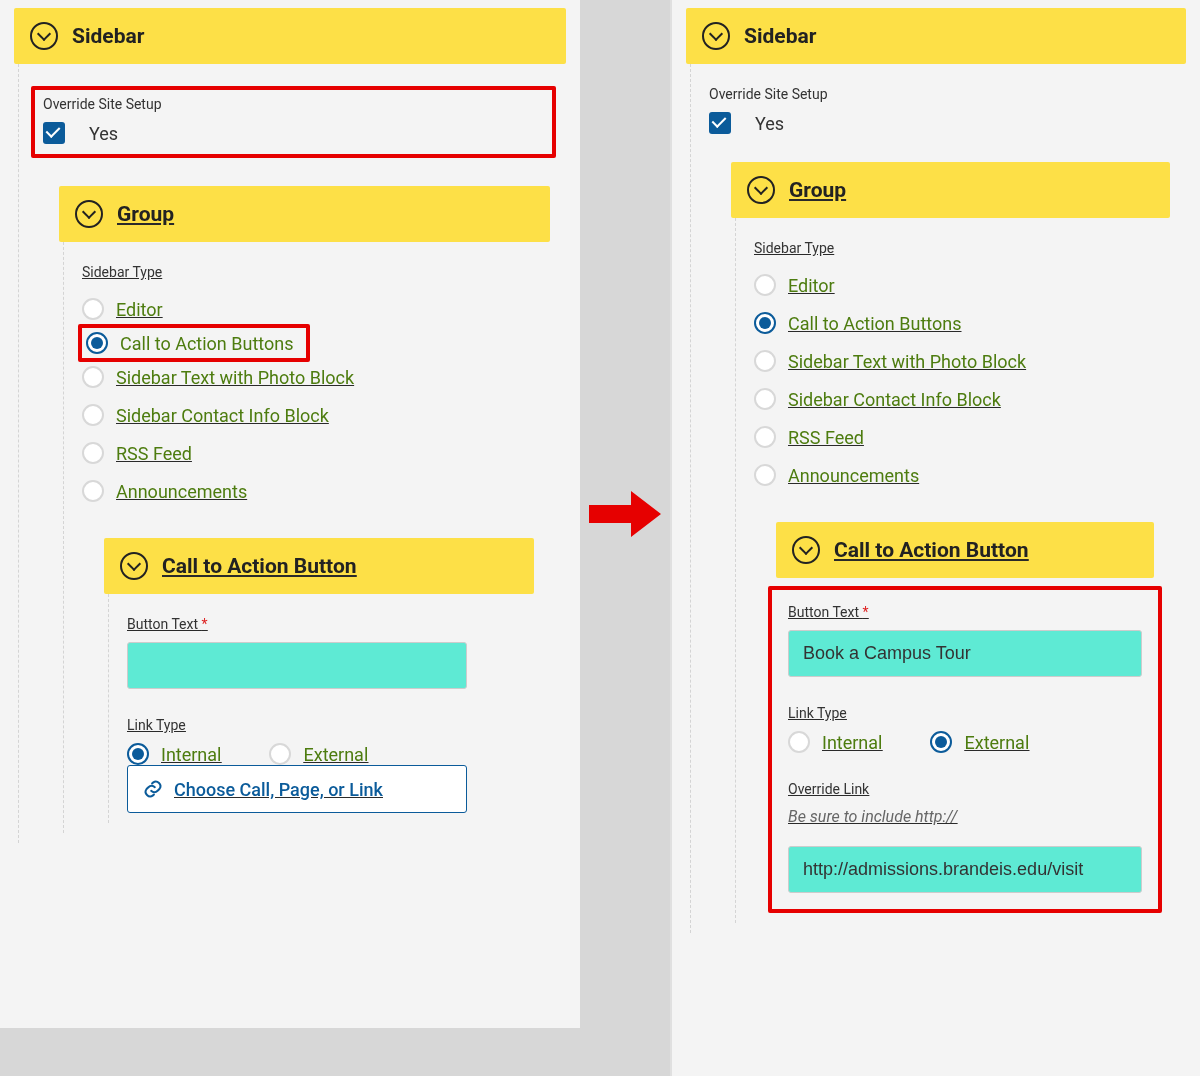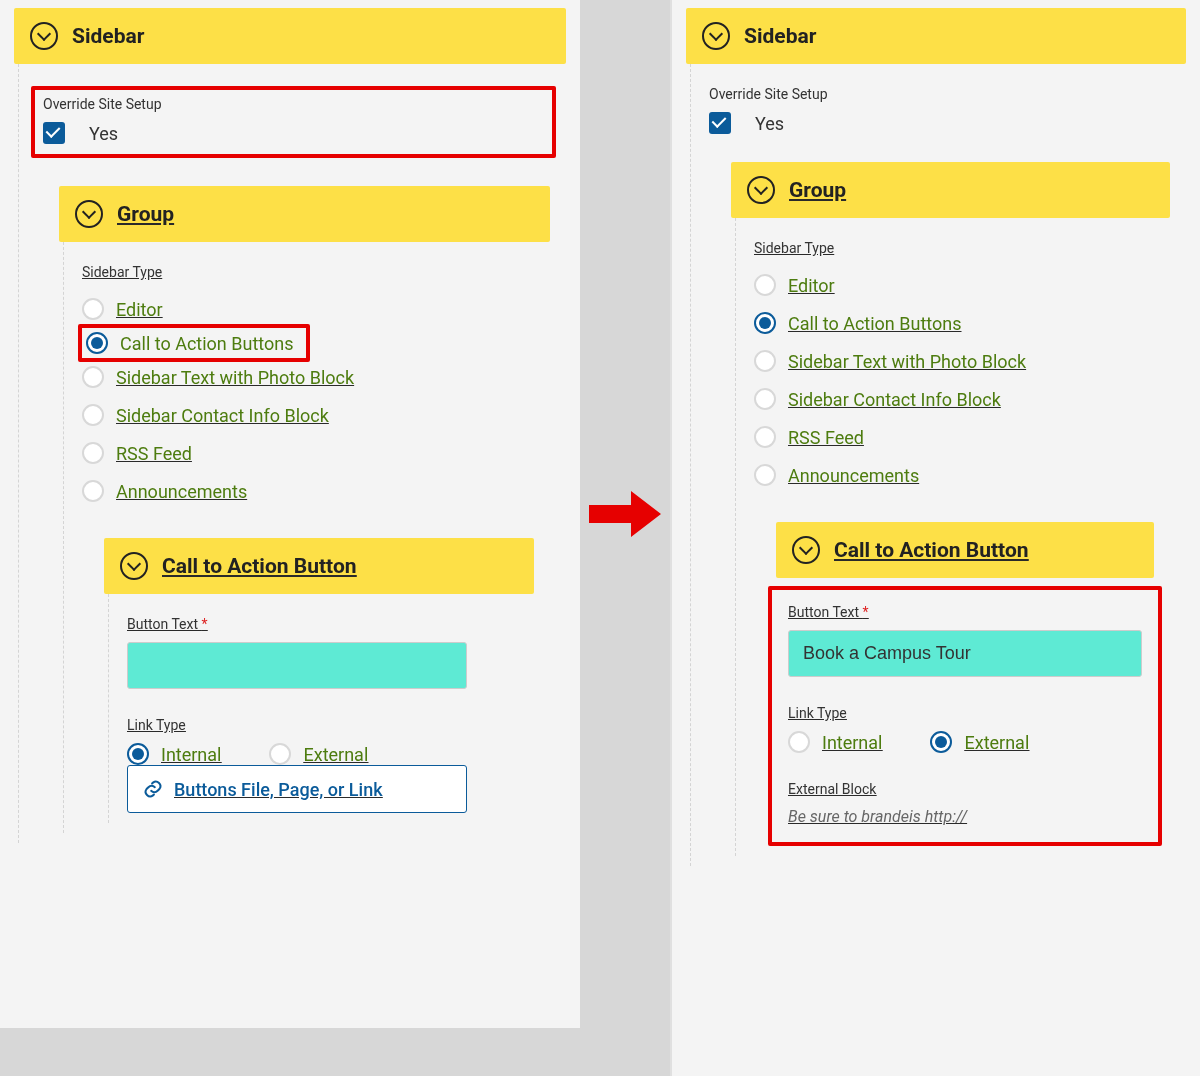--- a/index.html
+++ b/index.html
@@ -279,21 +279,21 @@
                   <span class="radio"></span>
                   <span class="radio-label">External</span>
                 </div>
               </div>
 
               <div class="choose-btn" style="max-width:340px;">
                 <svg class="link-icon" viewBox="0 0 24 24">
                   <path fill="none" stroke="#0b5b9a" stroke-width="2.2" stroke-linecap="round" d="M10 14a5 5 0 0 0 7 0l2-2a5 5 0 0 0-7-7l-1 1"></path>
                   <path fill="none" stroke="#0b5b9a" stroke-width="2.2" stroke-linecap="round" d="M14 10a5 5 0 0 0-7 0l-2 2a5 5 0 0 0 7 7l1-1"></path>
                 </svg>
-                <span>Buttons File, Page, or Link</span>
+                <span>Choose Call, Page, or Link</span>
               </div>
             </div>
           </div>
 
         </div>
       </div>
     </div>
   </div>
 
   <div class="gap">
@@ -369,22 +369,23 @@
                 <div class="radio-row" style="padding:0;">
                   <span class="radio"></span>
                   <span class="radio-label">Internal</span>
                 </div>
                 <div class="radio-row" style="padding:0;">
                   <span class="radio selected"></span>
                   <span class="radio-label">External</span>
                 </div>
               </div>
 
-              <div class="field-label sect-space">External Block</div>
-              <div class="helptext">Be sure to brandeis http://</div>
+              <div class="field-label sect-space">Override Link</div>
+              <div class="helptext">Be sure to include http://</div>
+              <input class="text-input" style="margin-top: 20px;" value="http://admissions.brandeis.edu/visit">
             </div>
           </div>
 
         </div>
       </div>
     </div>
   </div>
 
 </div>
 

